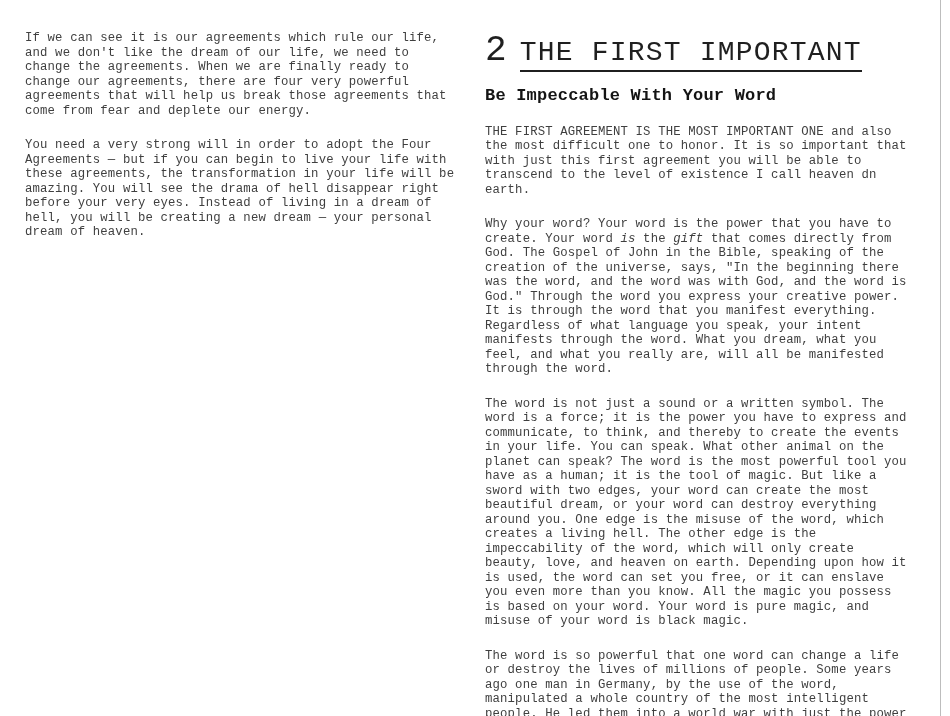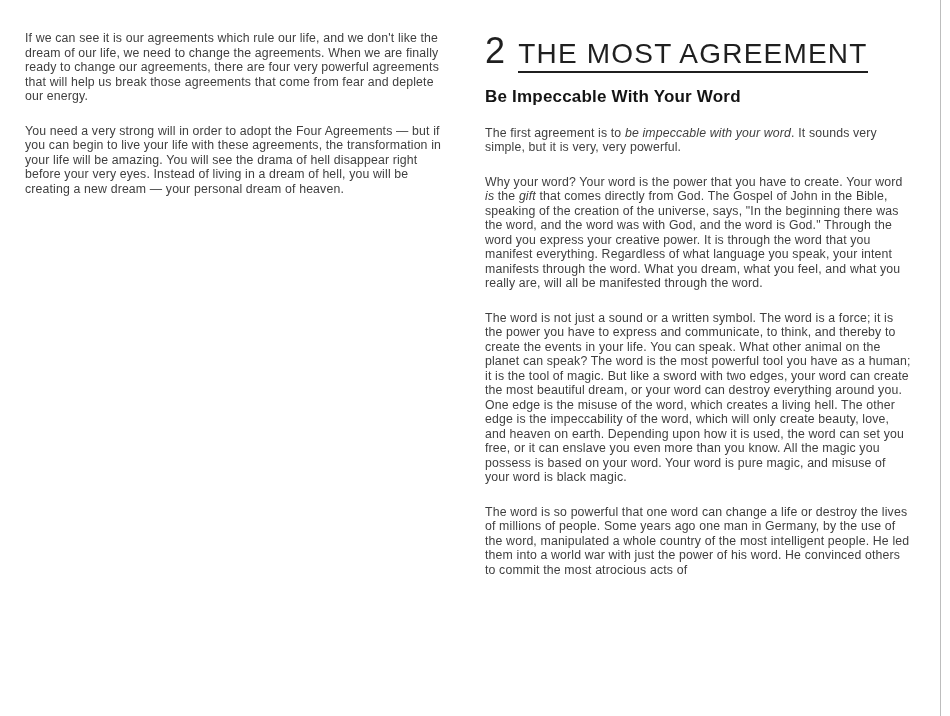--- a/index.html
+++ b/index.html
@@ -1,21 +1,21 @@
 <!DOCTYPE html>
 <html><head>
 <meta charset="utf-8">
 <style>
   html, body { margin: 0; padding: 0; background: #ffffff; }
   .spread {
     position: relative;
     width: 950px;
     height: 716px;
     background: var(--page-bg, #ffffff);
-    font-family: Liberation Sans, sans-serif;
+    font-family: Liberation Mono, monospace;
     overflow: hidden;
   }
   .col {
     position: absolute;
     top: 31px;
     width: 430px;
     color: var(--body-text, #3f3f3f);
     font-size: 12.3px;
     line-height: 14.5px;
     letter-spacing: 0.15px;
@@ -65,25 +65,25 @@
   <div class="col left">
     <div>
         <p><span>If we can see it is our agreements which rule our life, and we don't like the dream of our life, we need to change the agreements. When we are finally ready to change our agreements, there are four very powerful agreements that will help us break those agreements that come from fear and deplete our energy.</span></p>
         <p><span>You need a very strong will in order to adopt the Four Agreements — but if you can begin to live your life with these agreements, the transformation in your life will be amazing. You will see the drama of hell disappear right before your very eyes. Instead of living in a dream of hell, you will be creating a new dream — your personal dream of heaven.</span></p>
       </div>
   </div>
 
   <div class="col right">
     <h1 class="chapter-heading">
       <span class="chnum">2</span>
-      <span class="chtitle">THE MOST AGREEMENT</span>
+      <span class="chtitle">THE FIRST IMPORTANT</span>
     </h1>
     <h2 class="section-title">Be Impeccable With Your Word</h2>
     <div>
-        <p><span>The first agreement is to </span><em>be impeccable with your word</em><span>. It sounds very simple, but it is very, very powerful.</span></p>
+        <p><span>THE FIRST AGREEMENT IS THE MOST IMPORTANT ONE and also the most difficult one to honor. It is so important that with just this first agreement you will be able to transcend to the level of existence I call heaven dn earth.</span></p>
         <p><span>Why your word? Your word is the power that you have to create. Your word </span><em>is</em><span> the </span><em>gift</em><span> that comes directly from God. The Gospel of John in the Bible, speaking of the creation of the universe, says, "In the beginning there was the word, and the word was with God, and the word is God." Through the word you express your creative power. It is through the word that you manifest everything. Regardless of what language you speak, your intent manifests through the word. What you dream, what you feel, and what you really are, will all be manifested through the word.</span></p>
         <p><span>The word is not just a sound or a written symbol. The word is a force; it is the power you have to express and communicate, to think, and thereby to create the events in your life. You can speak. What other animal on the planet can speak? The word is the most powerful tool you have as a human; it is the tool of magic. But like a sword with two edges, your word can create the most beautiful dream, or your word can destroy everything around you. One edge is the misuse of the word, which creates a living hell. The other edge is the impeccability of the word, which will only create beauty, love, and heaven on earth. Depending upon how it is used, the word can set you free, or it can enslave you even more than you know. All the magic you possess is based on your word. Your word is pure magic, and misuse of your word is black magic.</span></p>
         <p><span>The word is so powerful that one word can change a life or destroy the lives of millions of people. Some years ago one man in Germany, by the use of the word, manipulated a whole country of the most intelligent people. He led them into a world war with just the power of his word. He convinced others to commit the most atrocious acts of</span></p>
       </div>
   </div>
 
   <div class="edge-line"></div>
 
 </div>
 

